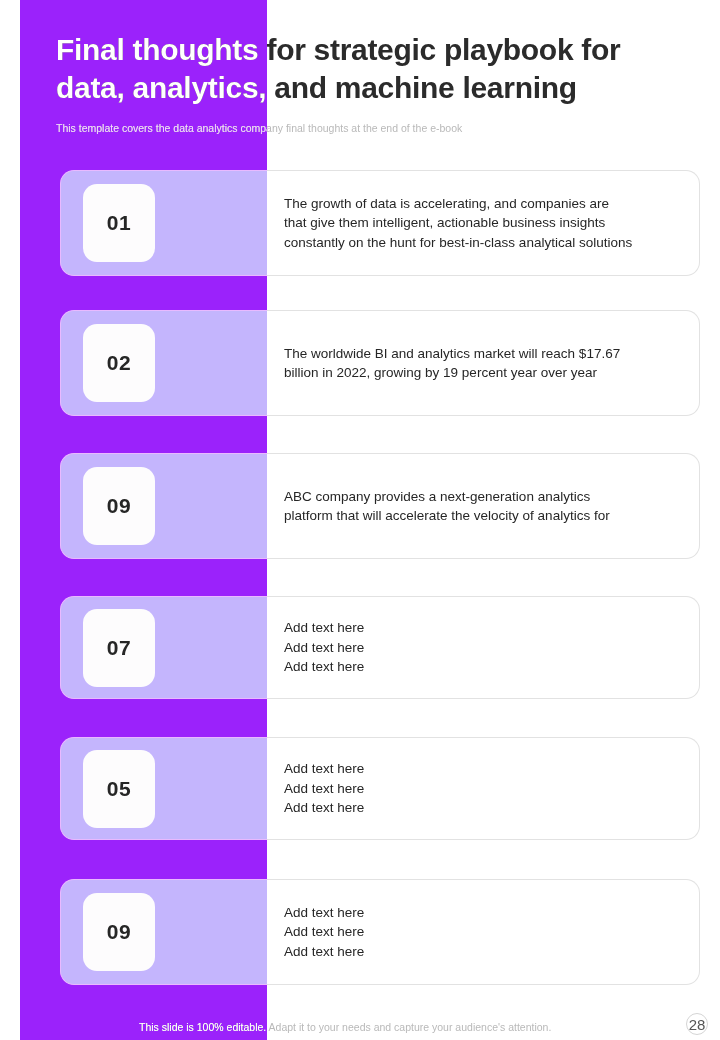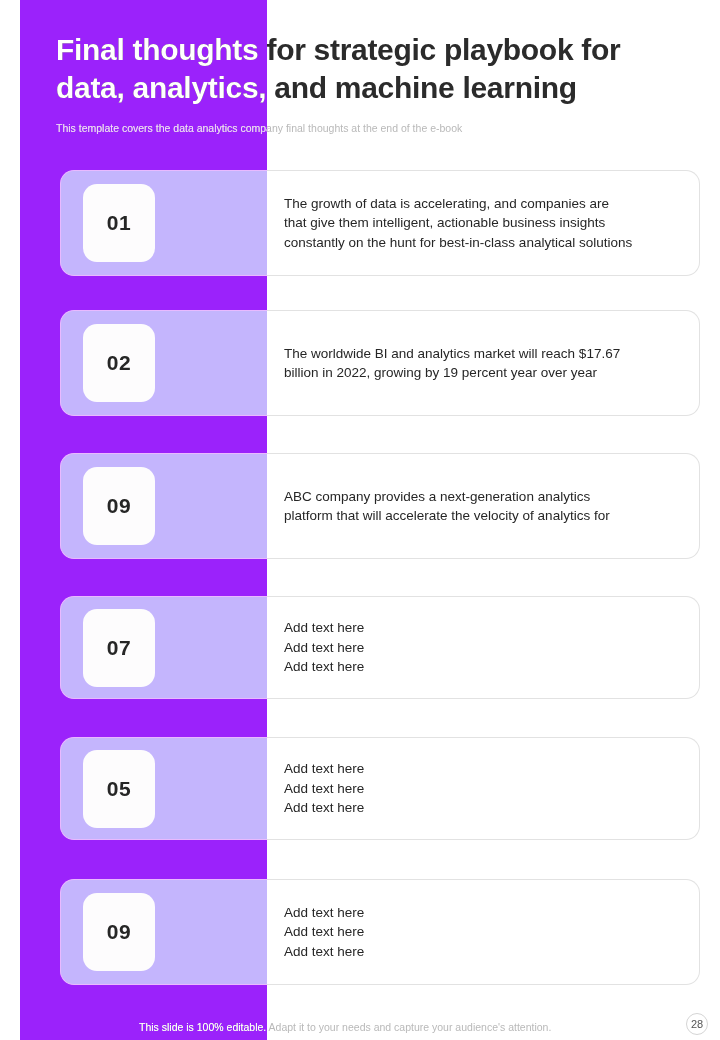--- a/index.html
+++ b/index.html
@@ -144,21 +144,21 @@
   .page-number {
     position: absolute;
     right: 12px; top: 1013px;
     width: 22px; height: 22px;
     border: 1px solid #d5d5d5;
     border-radius: 50%;
     background: #ffffff;
     display: flex;
     align-items: center;
     justify-content: center;
-    font-size: 11px;
+    font-size: 15px;
     color: #555555;
     z-index: 9;
   }
 </style>
 </head>
 <body>
 
 <div class="slide">
 
   <div class="purple-band"></div>

